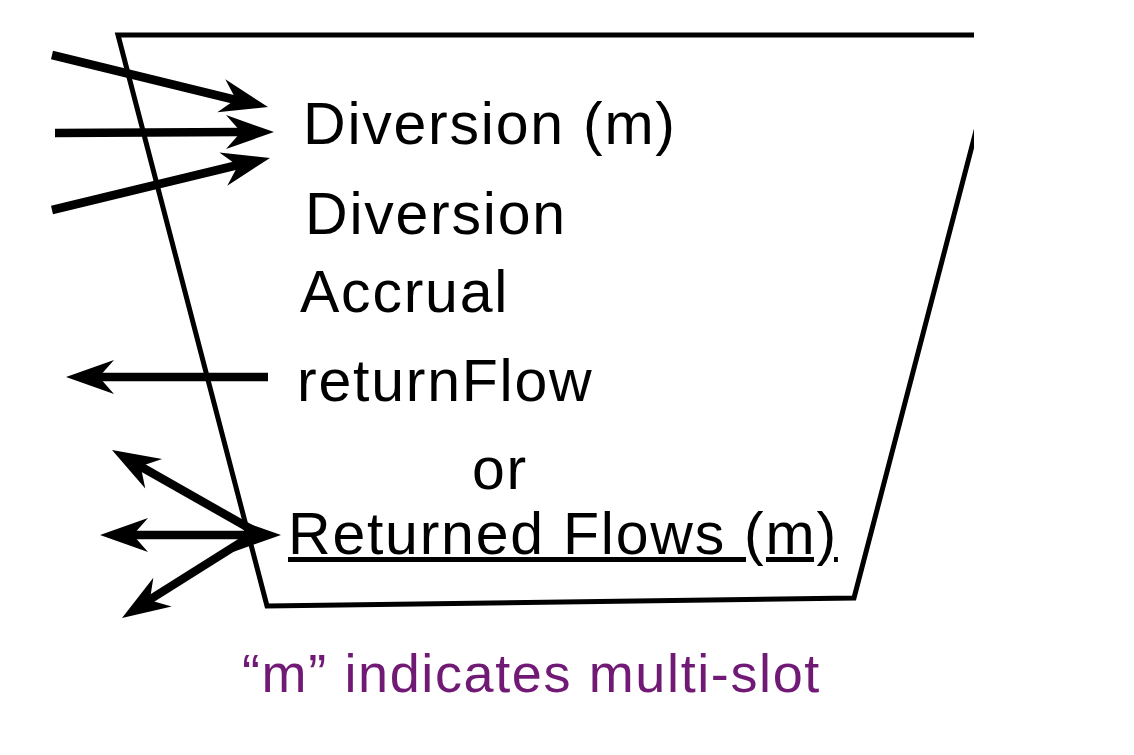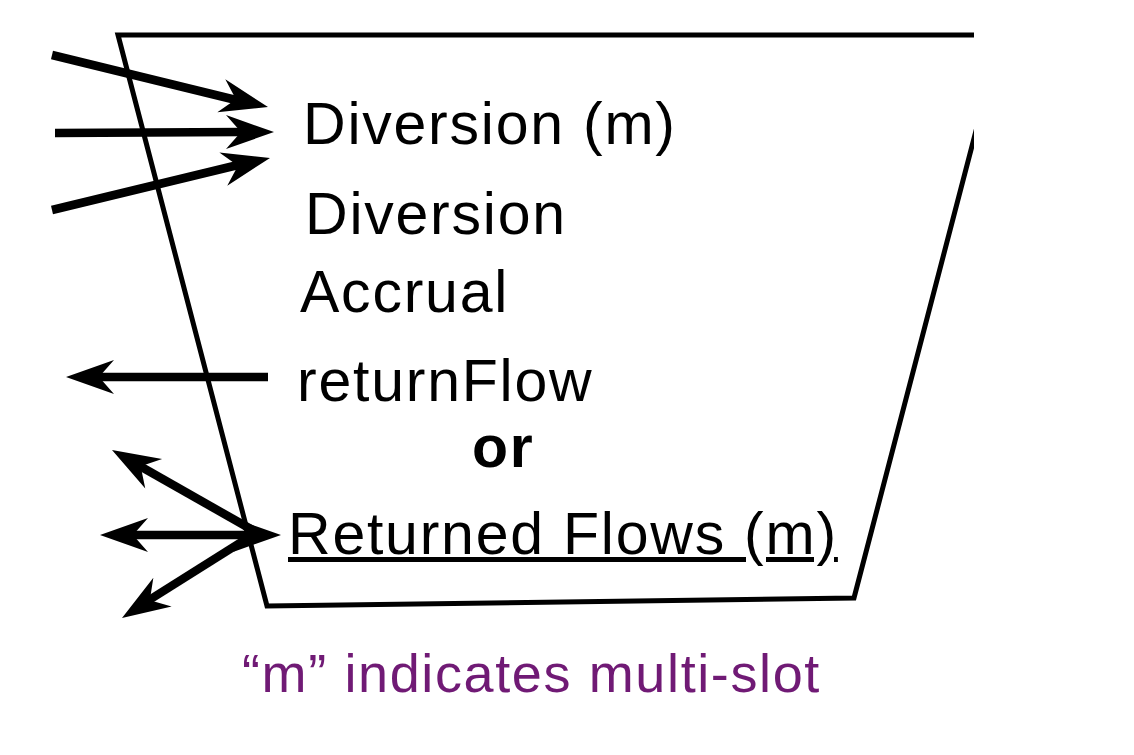--- a/index.html
+++ b/index.html
@@ -86,19 +86,19 @@
   </svg>
 
   <div class="label" style="left:303px; top:95px;">Diversion (m)</div>
 
   <div class="label" style="left:305px; top:185px;">Diversion</div>
 
   <div class="label" style="left:297px; top:352px;">returnFlow</div>
 
   <div class="label" style="left:300px; top:263px;">Accrual</div>
 
-  <div class="label" style="left:472px; top:418px;font-weight:bold;">or</div>
+  <div class="label" style="left:472px; top:440px;">or</div>
 
   <div class="label" style="left:288px; top:505px;text-decoration:underline;">Returned Flows (m)</div>
 
   <div class="caption" style="left:242px; top:646px;">“m” indicates multi-slot</div>
 
 </div>
 
 </body></html>

